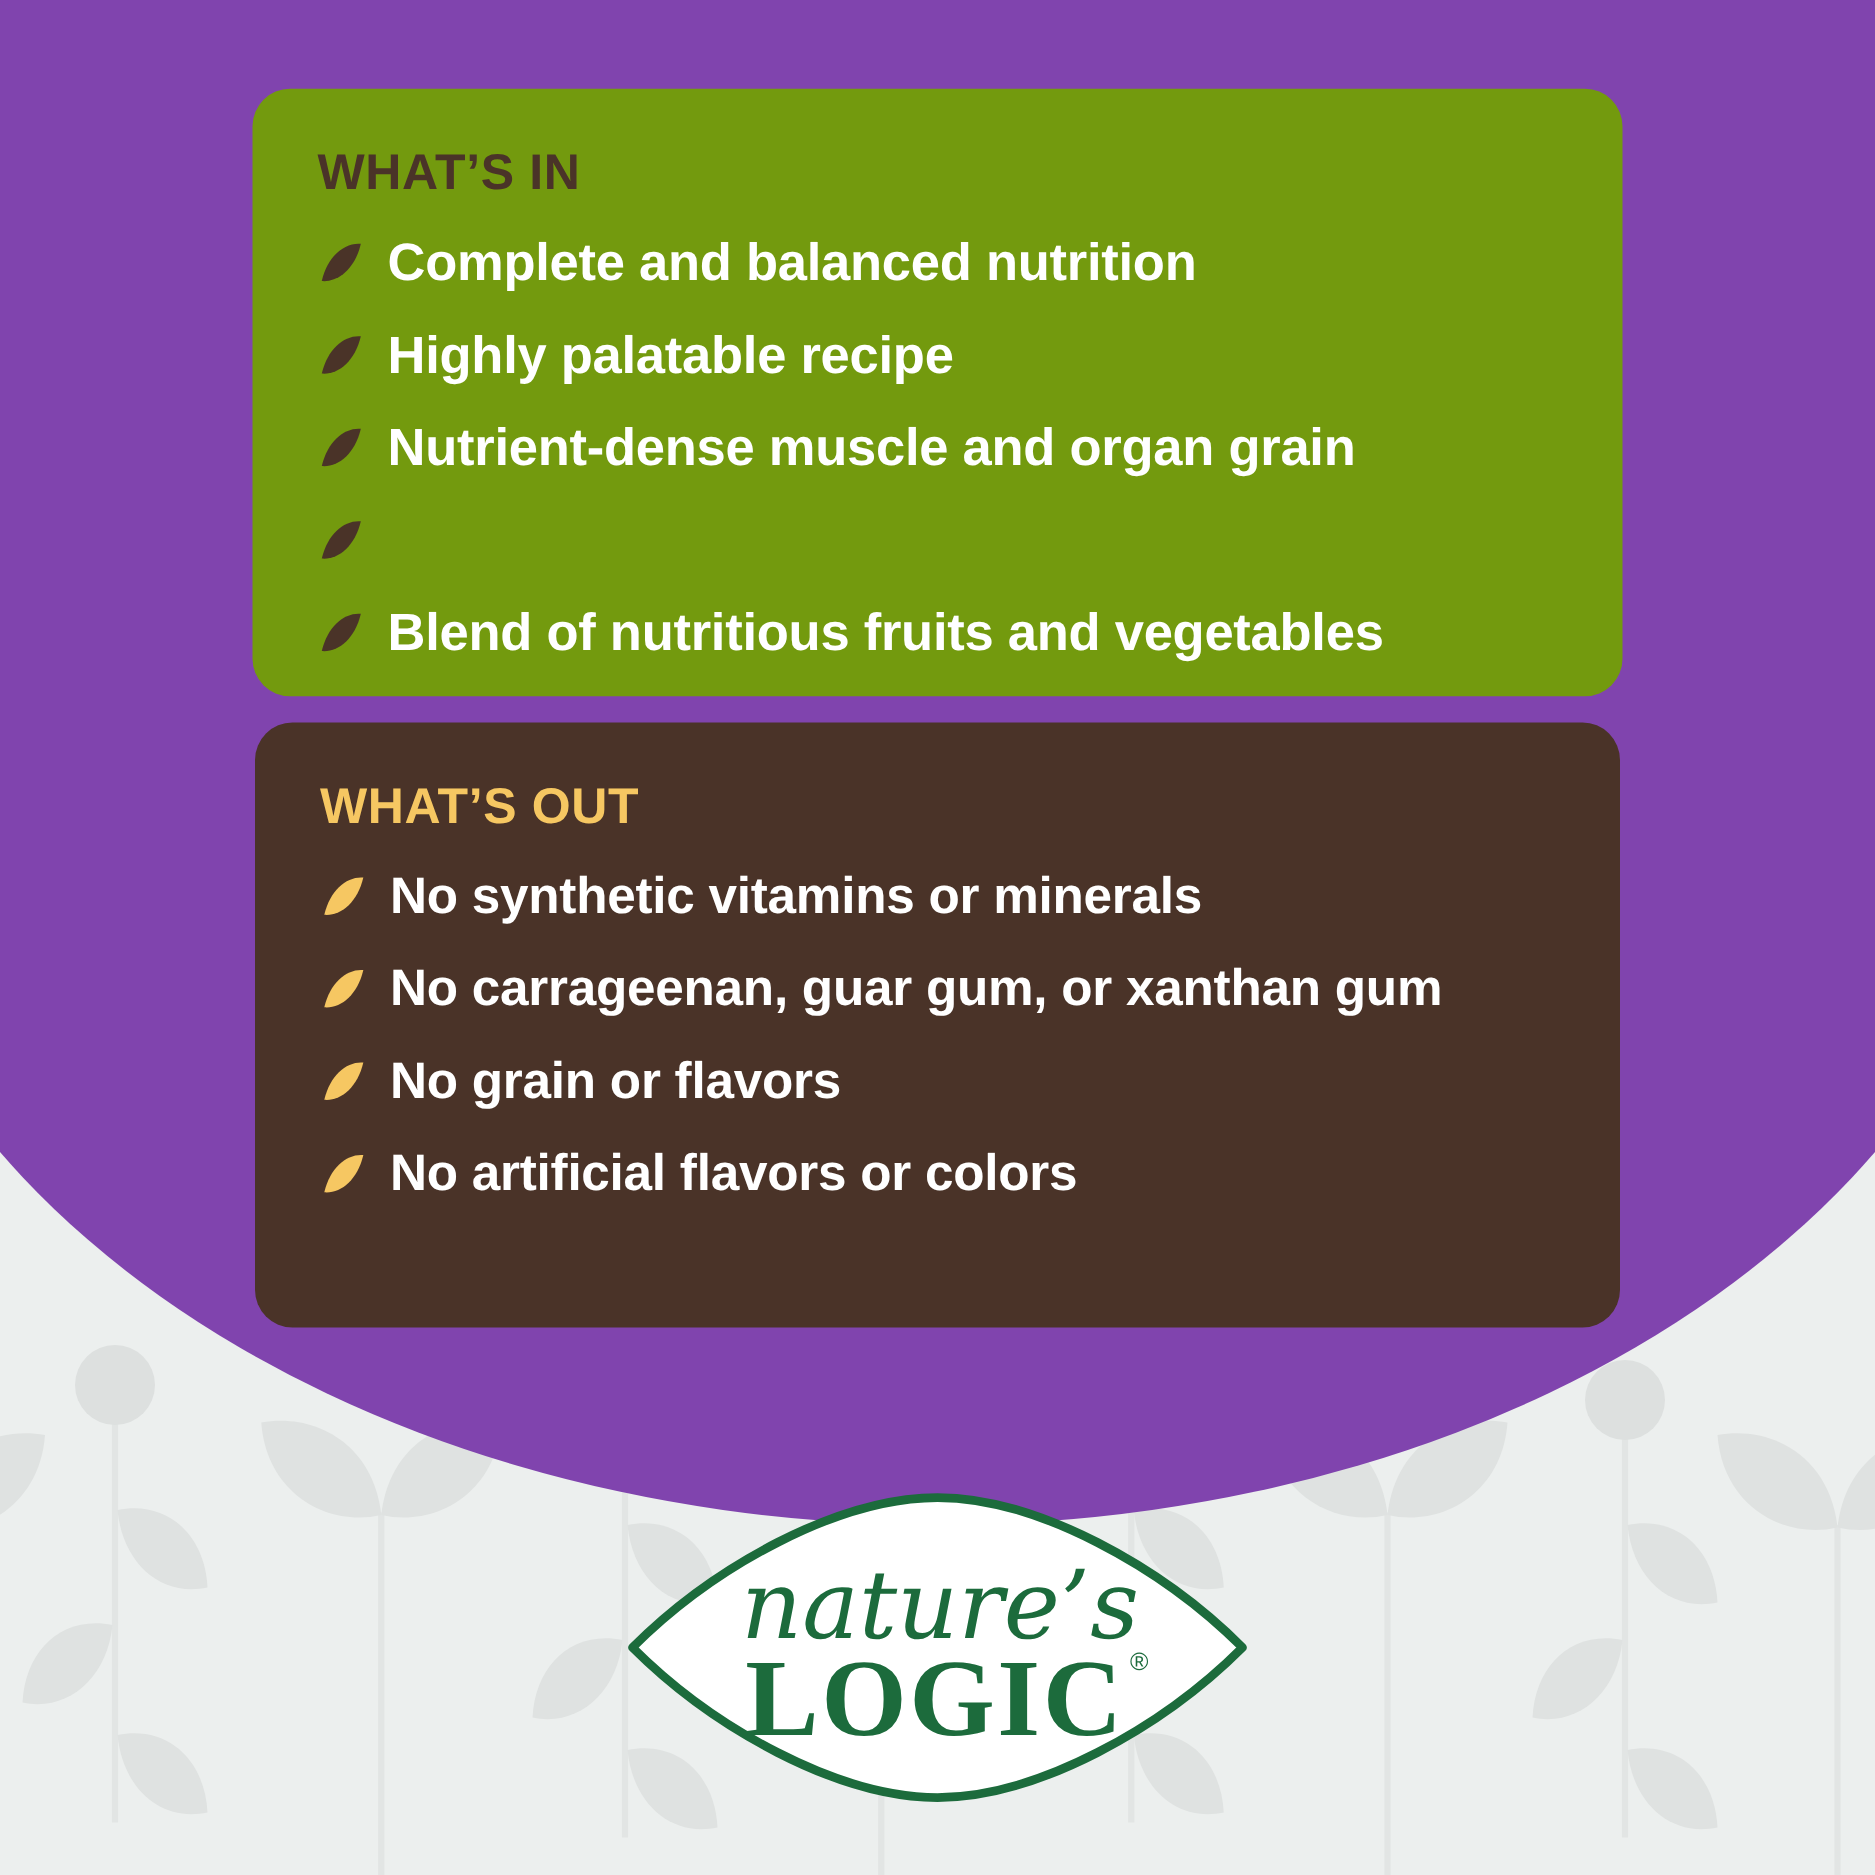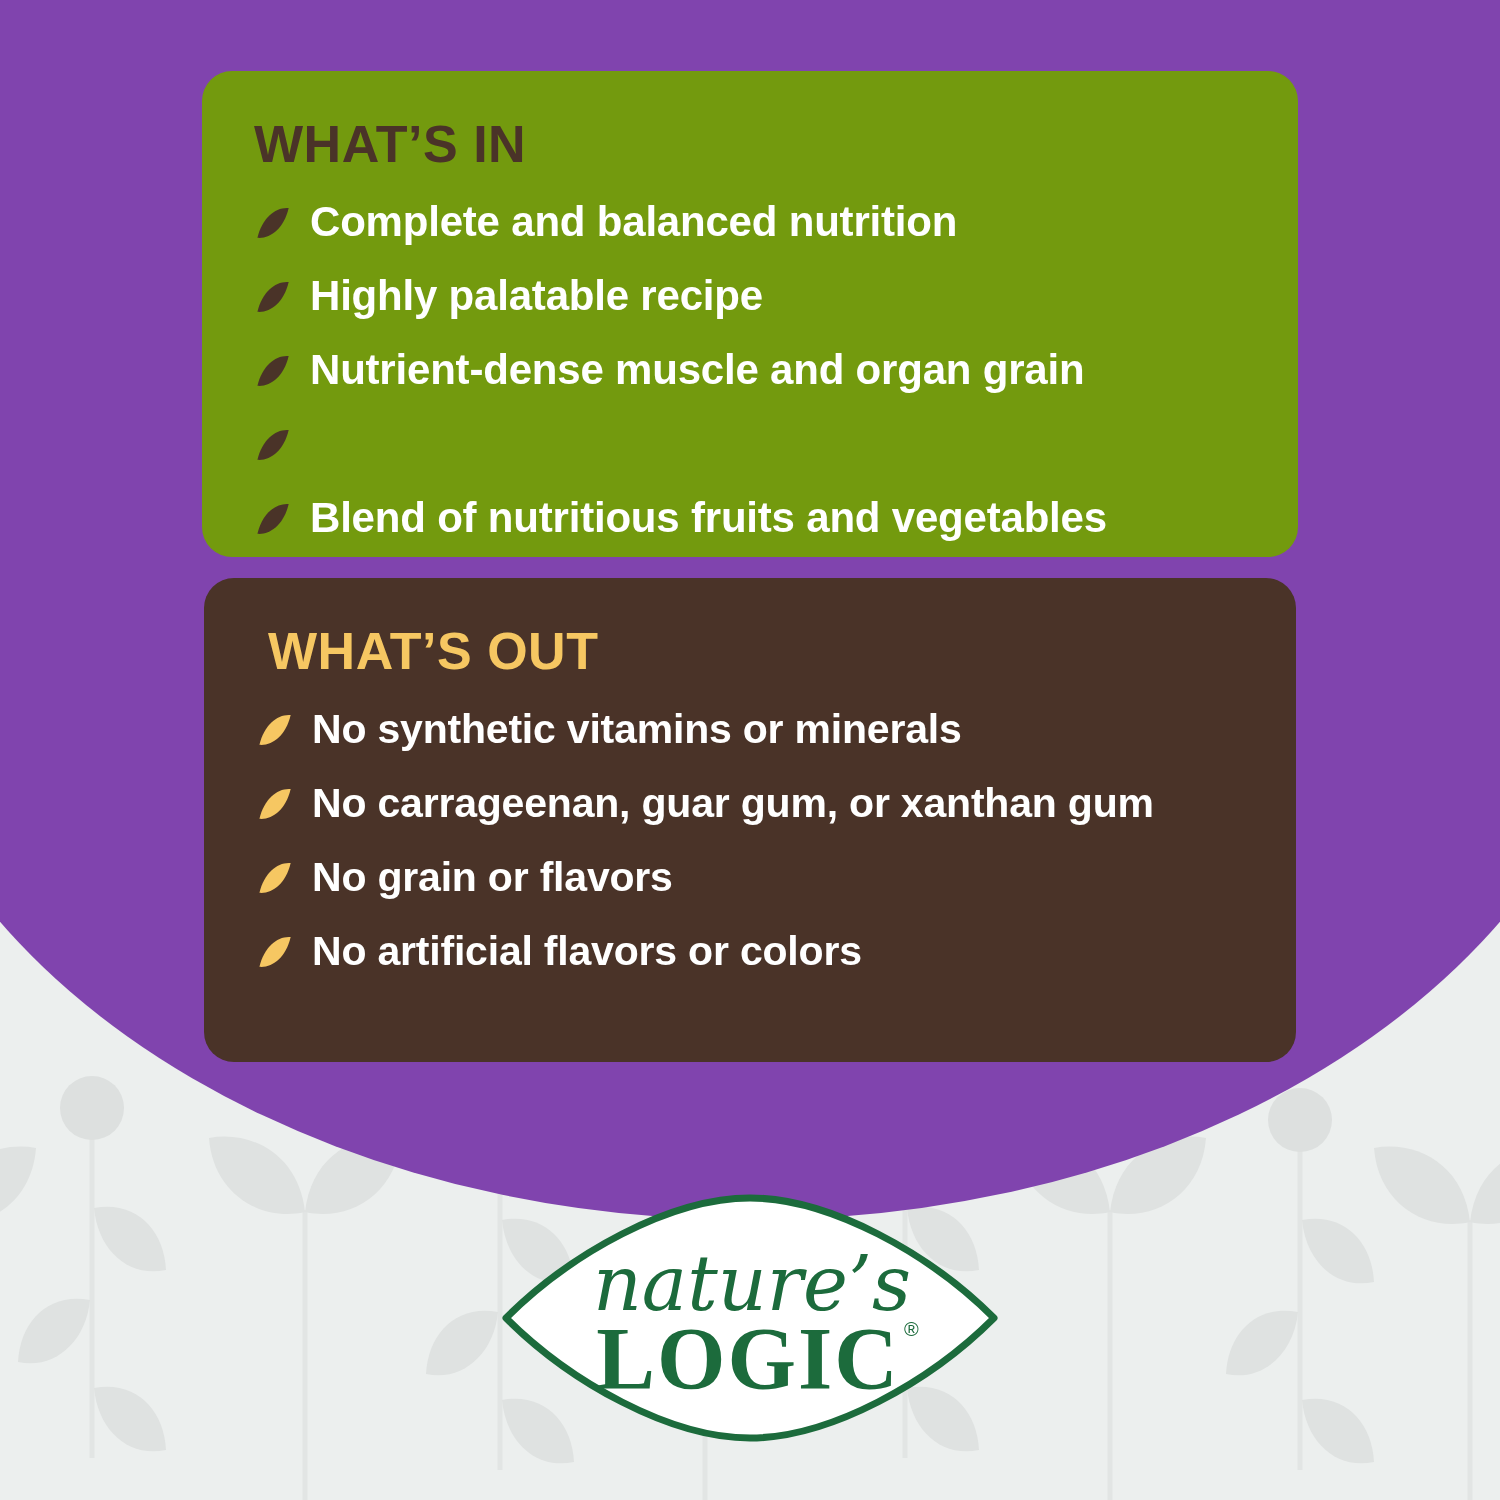--- a/index.html
+++ b/index.html
@@ -67,26 +67,26 @@
     top: 578px;
     width: 1092px;
     height: 484px;
     background: #4a3328;
     padding: 46px 48px 0 52px;
   }
 
   .card-heading {
     margin: 0 0 14px 0;
     font-weight: 700;
-    font-size: 52px;
+    font-size: 40px;
     letter-spacing: 0.5px;
     line-height: 1.05;
   }
   .heading-in  { color: #4a3328; }
-  .heading-out { color: #f6c762; margin-left: 12px; }
+  .heading-out { color: #f6c762; }
 
   .bullet-list {
     list-style: none;
     margin: 0;
     padding: 0;
   }
 
   .bullet-item {
     display: flex;
     align-items: center;

